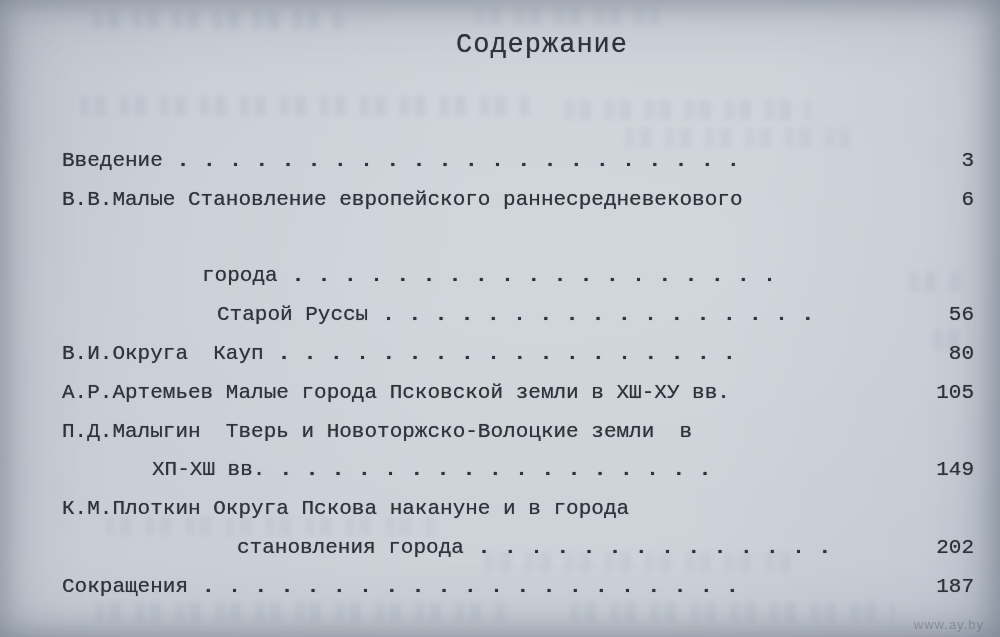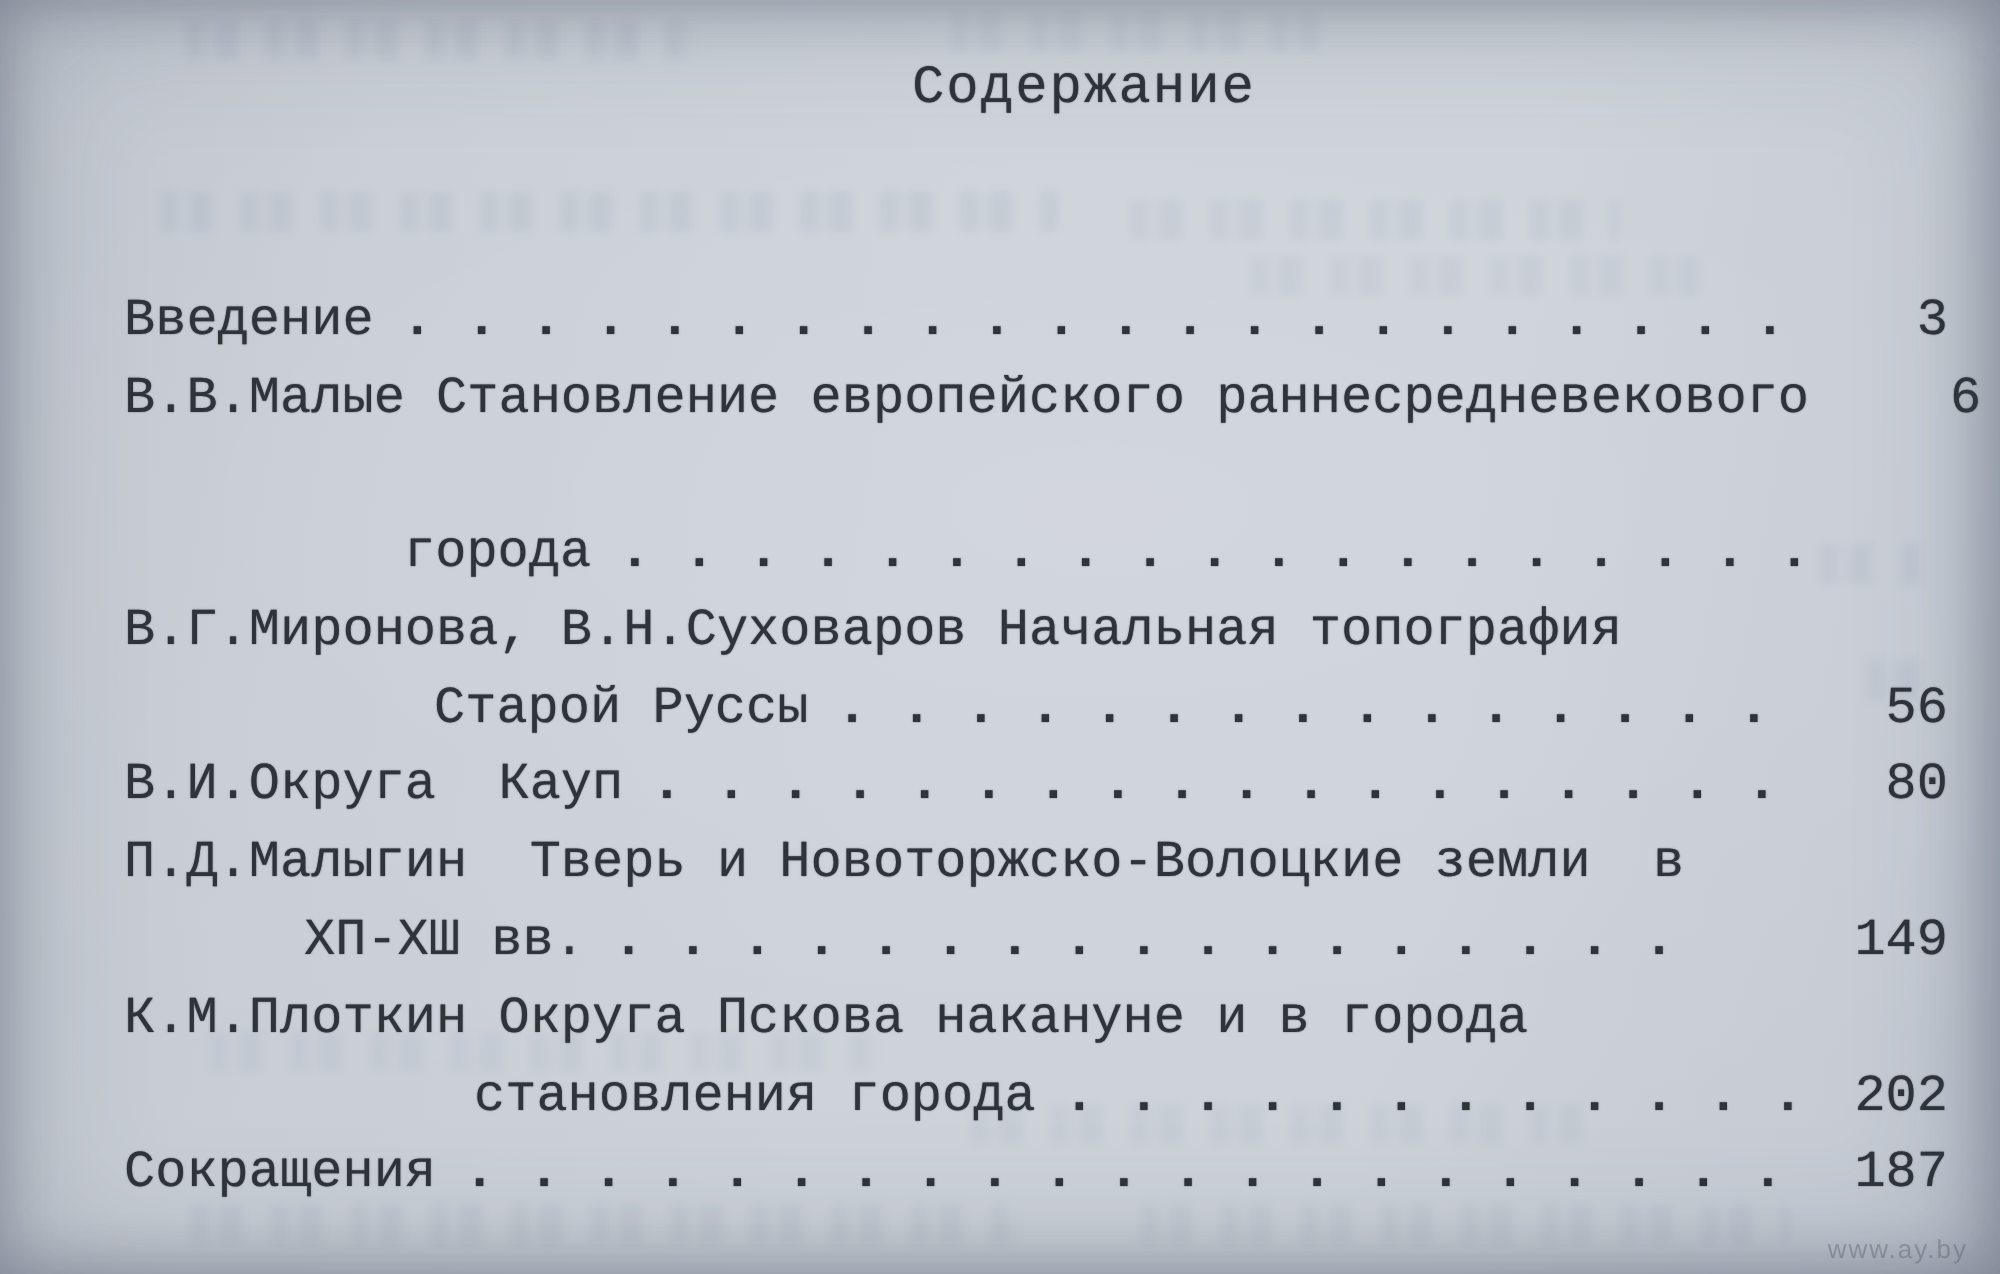--- a/index.html
+++ b/index.html
@@ -31,21 +31,21 @@
     border-radius:4px;
   }
   .title{
     position:absolute;top:30px;left:0;width:1000px;text-align:center;
     transform:translateX(42px);
     font-size:27px;color:#2f333a;letter-spacing:1px;
     text-shadow:0 0 0.8px rgba(47,51,58,0.75);
   }
   .toc{
     position:absolute;top:141px;left:62px;right:26px;
-    font-size:26px;color:#2f333a;
+    font-size:21px;color:#2f333a;
     text-shadow:0 0 0.8px rgba(47,51,58,0.7);
   }
   .row{height:38.8px;display:flex;align-items:center;}
   .row .txt{white-space:pre;flex:0 0 auto;}
   .row .dots{white-space:pre;flex:0 1 auto;overflow:hidden;margin-left:14px;
              font-weight:bold;letter-spacing:0.5px;}
   .row .pg{margin-left:auto;flex:0 0 auto;min-width:72px;text-align:right;white-space:pre;}
   .ind140{padding-left:140px;margin-top:38px;} .ind155{padding-left:155px;}
   .ind90{padding-left:90px;}   .ind175{padding-left:175px;}
   .watermark{
@@ -81,34 +81,34 @@
     <div class="row">
       <span class="txt">В.В.Малые Становление европейского раннесредневекового</span>
       <span class="dots"></span>
       <span class="pg">6</span>
     </div>
     <div class="row ind140">
       <span class="txt">города</span>
       <span class="dots">. . . . . . . . . . . . . . . . . . .</span>
       <span class="pg"></span>
     </div>
-    <div class="row">
-      <span class="txt">В.Г.Миронова, В.Н.Суховаров Начальная топография</span>
-      <span class="dots"></span>
-      <span class="pg"></span>
-    </div>
     <div class="row ind155">
       <span class="txt">Старой Руссы</span>
       <span class="dots">. . . . . . . . . . . . . . . . .</span>
       <span class="pg">56</span>
     </div>
     <div class="row">
       <span class="txt">В.И.Округа  Кауп</span>
       <span class="dots">. . . . . . . . . . . . . . . . . .</span>
       <span class="pg">80</span>
+    </div>
+    <div class="row">
+      <span class="txt">А.Р.Артемьев Малые города Псковской земли в ХШ-ХУ вв.</span>
+      <span class="dots"></span>
+      <span class="pg">105</span>
     </div>
     <div class="row">
       <span class="txt">П.Д.Малыгин  Тверь и Новоторжско-Волоцкие земли  в</span>
       <span class="dots"></span>
       <span class="pg"></span>
     </div>
     <div class="row ind90">
       <span class="txt">ХП-ХШ вв.</span>
       <span class="dots">. . . . . . . . . . . . . . . . .</span>
       <span class="pg">149</span>

